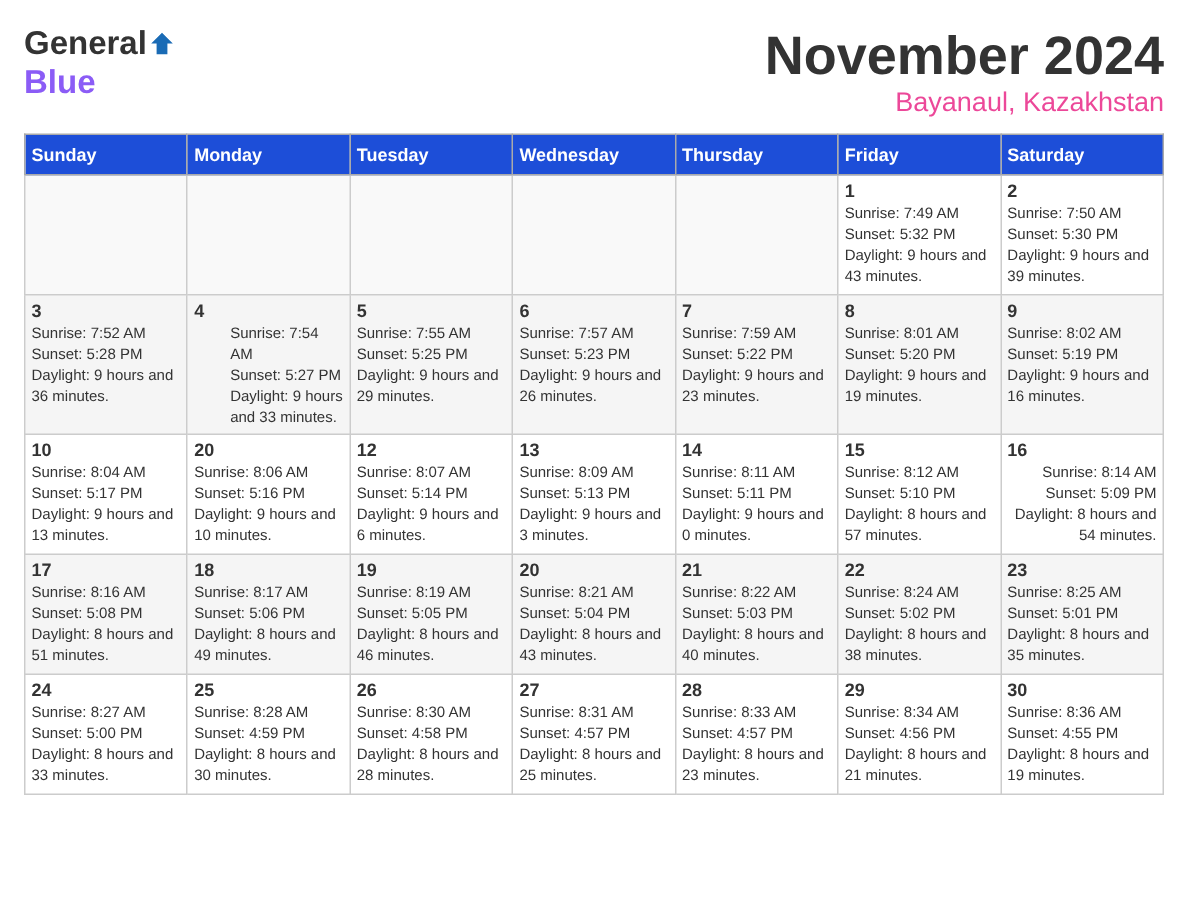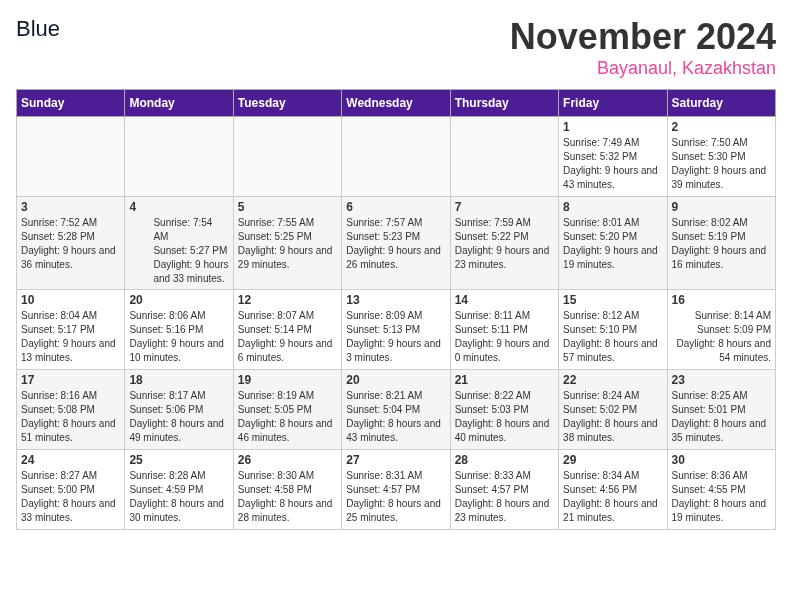--- a/index.html
+++ b/index.html
@@ -25,22 +25,22 @@
       display: flex;
       align-items: center;
     }
     .logo-general {
       font-size: 22px;
       font-weight: bold;
       color: #333;
     }
     .logo-blue {
       font-size: 22px;
-      font-weight: normal;
-      color: #0f172a;
+      font-weight: bold;
+      color: #8b5cf6;
     }
     .logo-icon {
       width: 18px;
       height: 18px;
       margin-left: 1px;
     }
     .title-section {
       text-align: right;
     }
     .month-title {
@@ -50,21 +50,21 @@
     }
     .location-title {
       font-size: 18px;
       color: #ec4899;
     }
     .calendar {
       width: 100%;
       border-collapse: collapse;
     }
     .calendar th {
-      background-color: #4c1d95;
+      background-color: #1d4ed8;
       color: white;
       font-size: 12px;
       font-weight: bold;
       padding: 6px 4px;
       text-align: left;
       border: 1px solid #aaa;
     }
     .calendar td {
       border: 1px solid #ccc;
       vertical-align: top;
@@ -101,20 +101,26 @@
     }
     .calendar tbody tr:nth-child(even) td.empty {
       background: #efefef;
     }
   </style>
 </head>
 <body>
 
 <div class="header">
   <div class="logo">
+    <div class="logo-text">
+      <span class="logo-general">General</span>
+      <svg class="logo-icon" viewBox="0 0 20 20" xmlns="http://www.w3.org/2000/svg">
+        <polygon points="10,2 18,10 14,10 14,18 6,18 6,10 2,10" fill="#1a6bb5"></polygon>
+      </svg>
+    </div>
     <div>
       <span class="logo-blue">Blue</span>
     </div>
   </div>
   <div class="title-section">
     <div class="month-title">November 2024</div>
     <div class="location-title">Bayanaul, Kazakhstan</div>
   </div>
 </div>
 

